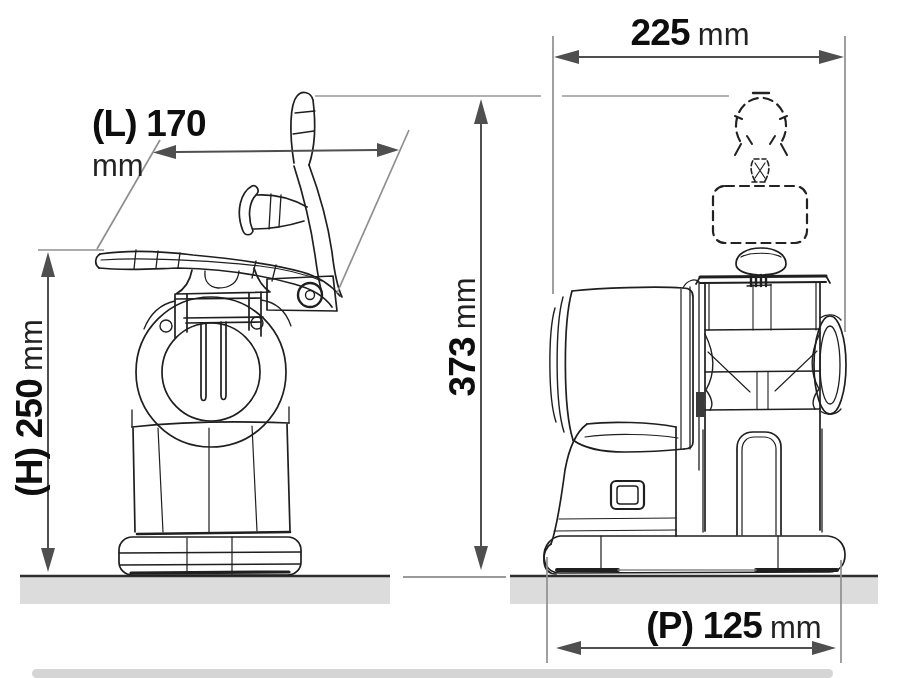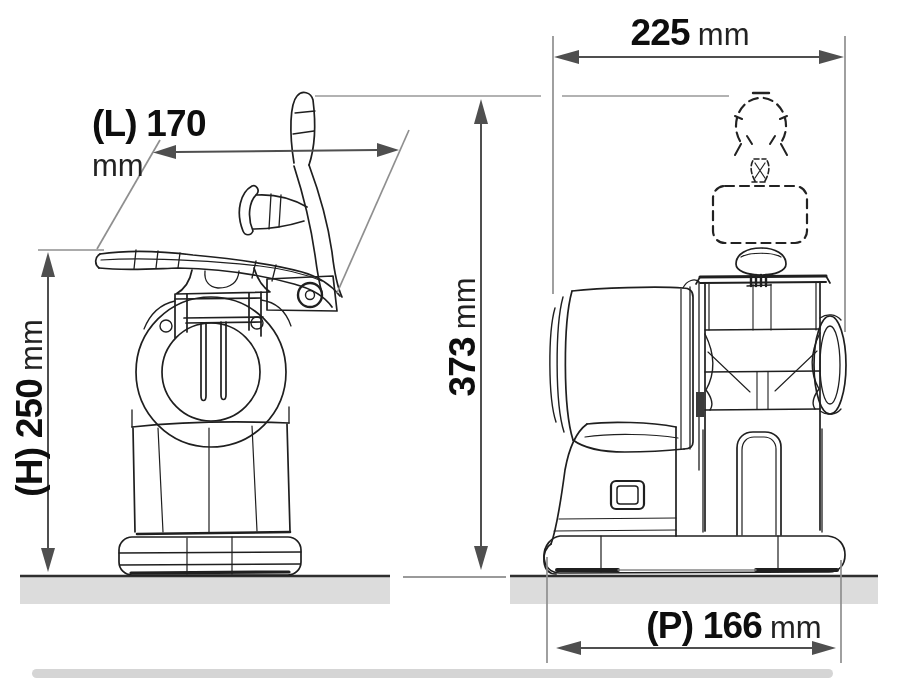--- a/index.html
+++ b/index.html
@@ -236,17 +236,17 @@
     <span class="val">(H) 250</span>
     <span class="unit">mm</span>
   </div>
 
   <div class="dim-label rot" style="left:462px;top:337px;">
     <span class="val">373</span>
     <span class="unit">mm</span>
   </div>
 
   <div class="dim-label ctr" style="left:734px;top:607px;">
-    <span class="val">(P) 166</span>
+    <span class="val">(P) 125</span>
     <span class="unit">mm</span>
   </div>
 
 </div>
 
 </body></html>

